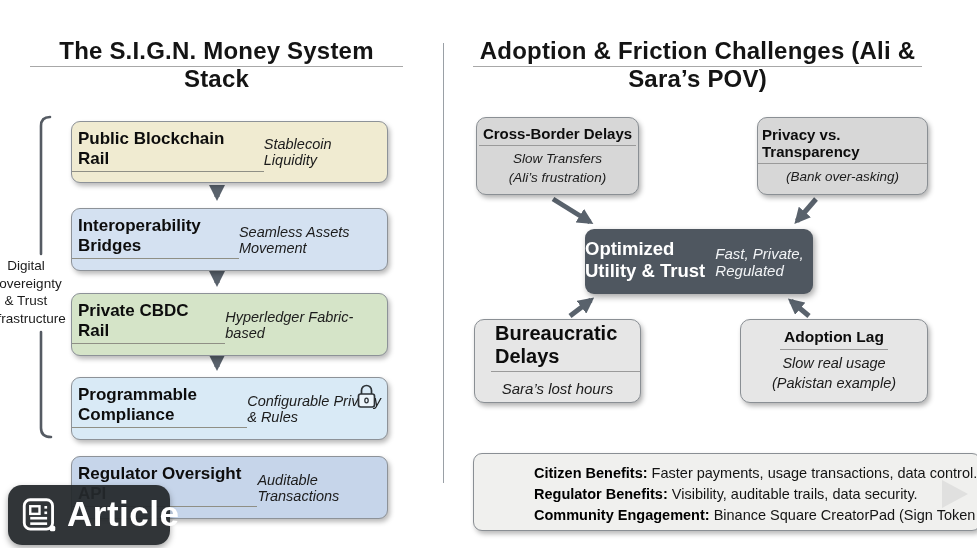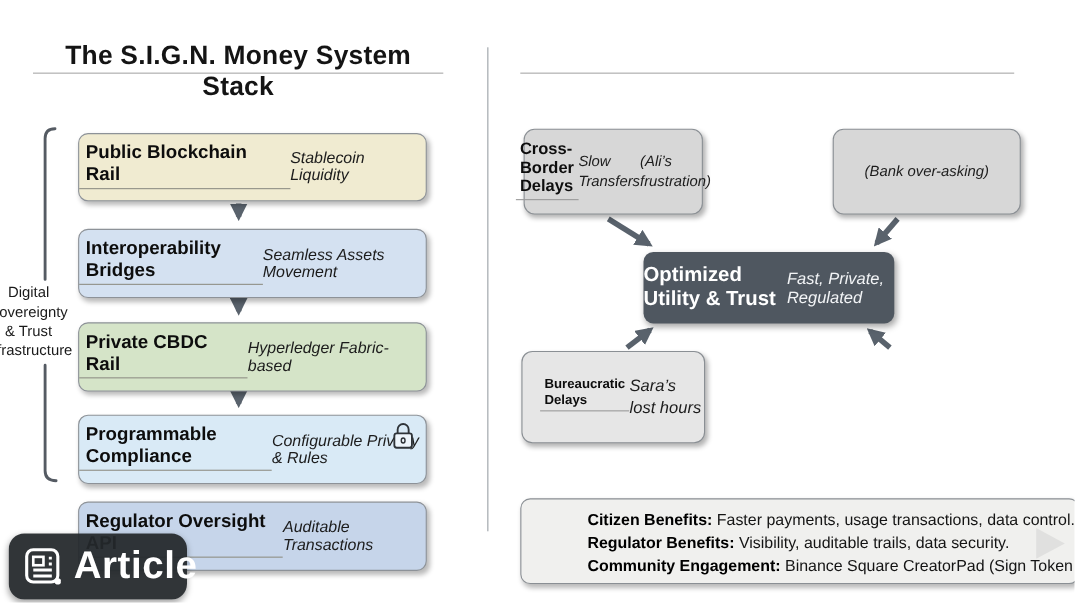--- a/index.html
+++ b/index.html
@@ -17,21 +17,21 @@
   .stack-box { position:absolute; left:71px; width:317px; border:1.6px solid #8d9298;
     border-radius:9px; box-shadow:2px 3px 5px rgba(0,0,0,0.28);
     display:flex; flex-direction:row; align-items:center; justify-content:center; z-index:2; }
   .stack-box .bt { font-weight:bold; font-size:17px; color:#0d0d0d;
     border-bottom:1.3px solid #8f8f85; padding:0 6px 2px 6px; margin-bottom:4px; }
   .stack-box .bs { font-style:italic; font-size:14.5px; color:#1c1c1c; }
 
   
   .chal-box { position:absolute; border:1.8px solid #8a8f94; border-radius:10px;
     box-shadow:2px 3px 5px rgba(0,0,0,0.3);
-    display:flex; flex-direction:row; align-items:center; justify-content:center; z-index:2; }
+    display:flex; flex-direction:column; align-items:center; justify-content:center; z-index:2; }
   .chal-box .bt { font-weight:bold; font-size:15px; color:#0d0d0d;
     border-bottom:1.2px solid #9a9a9a; padding:0 4px 3px 4px; margin-bottom:4px; }
   .chal-box .bl { font-style:italic; font-size:13.5px; color:#1c1c1c; line-height:1.35; }
 
   .center-box { position:absolute; border-radius:9px; box-shadow:2px 3px 6px rgba(0,0,0,0.35);
     display:flex; flex-direction:row; align-items:center; justify-content:center; z-index:2; }
   .center-box .bt { font-weight:bold; font-size:18.5px; color:#ffffff; margin-bottom:3px; }
   .center-box .bs { font-style:italic; font-size:15px; color:#f2f4f6; }
 
   .benefits-box { position:absolute; border:1.8px solid #8a8f94; border-radius:9px;
@@ -58,20 +58,21 @@
     border-top:14px solid transparent; border-bottom:14px solid transparent; }
 </style>
 </head>
 <body>
 
 <div id="canvas">
 
   <div class="panel-title" style="left:30px; top:37px; width:373px;">The S.I.G.N. Money System Stack</div>
   <div class="title-rule" style="left:30px; top:66px; width:373px;"></div>
 
+  <div class="panel-title" style="left:473px; top:37px; width:449px;">Adoption &amp; Friction Challenges (Ali &amp; Sara’s POV)</div>
   <div class="title-rule" style="left:473px; top:66px; width:449px;"></div>
 
   <div class="vdivider" style="left:443px; top:43px; height:440px;"></div>
 
   <svg class="overlay" width="977" height="548" viewBox="0 0 977 548">
     <defs>
       <marker id="ah" markerUnits="strokeWidth" markerWidth="3.2" markerHeight="3.2" refX="2.4" refY="1.6" orient="auto">
         <path d="M0,0 L3.2,1.6 L0,3.2 z" fill="#59626c"></path>
       </marker>
     </defs>
@@ -134,33 +135,39 @@
     <div class="bs">Auditable Transactions</div>
   </div>
 
   <div class="chal-box" style="left: 476px; top: 117px; width: 163px; height: 78px; background-color: rgb(215, 215, 215);">
     <div class="bt">Cross-Border Delays</div>
     <div class="bl">Slow Transfers</div>
     <div class="bl">(Ali’s frustration)</div>
   </div>
 
   <div class="chal-box" style="left: 757px; top: 117px; width: 171px; height: 78px; background-color: rgb(215, 215, 215);">
+    <div class="bt">Privacy vs. Transparency</div>
     <div class="bl">(Bank over-asking)</div>
   </div>
 
   <div class="center-box" style="left: 585px; top: 229px; width: 228px; height: 65px; background-color: rgb(79, 87, 96);">
     <div class="bt">Optimized Utility &amp; Trust</div>
     <div class="bs">Fast, Private, Regulated</div>
   </div>
 
   <div class="chal-box" style="left: 474px; top: 319px; width: 167px; height: 84px; background-color: rgb(230, 230, 230);">
-    <div class="bt" style="font-size:12px; margin-bottom:7px;margin-left:16px;">Bureaucratic Delays</div>
+    <div class="bt" style="font-size:20px; margin-bottom:7px;margin-left:16px;">Bureaucratic Delays</div>
     <div class="bl" style="font-size:15px;">Sara’s lost hours</div>
   </div>
 
+  <div class="chal-box" style="left: 740px; top: 319px; width: 188px; height: 84px; background-color: rgb(230, 230, 230);">
+    <div class="bt" style="font-size:15.5px;">Adoption Lag</div>
+    <div class="bl" style="font-size:14.5px;">Slow real usage</div>
+    <div class="bl" style="font-size:14.5px;">(Pakistan example)</div>
+  </div>
 
   <div class="benefits-box" style="left: 473px; top: 453px; width: 508px; height: 78px; background-color: rgb(240, 240, 238);">
     <div class="line">
       <b>Citizen Benefits:</b><span> Faster payments, usage transactions, data control.</span>
     </div>
     <div class="line">
       <b>Regulator Benefits:</b><span> Visibility, auditable trails, data security.</span>
     </div>
     <div class="line">
       <b>Community Engagement:</b><span> Binance Square CreatorPad (Sign Token Rewards).</span>

